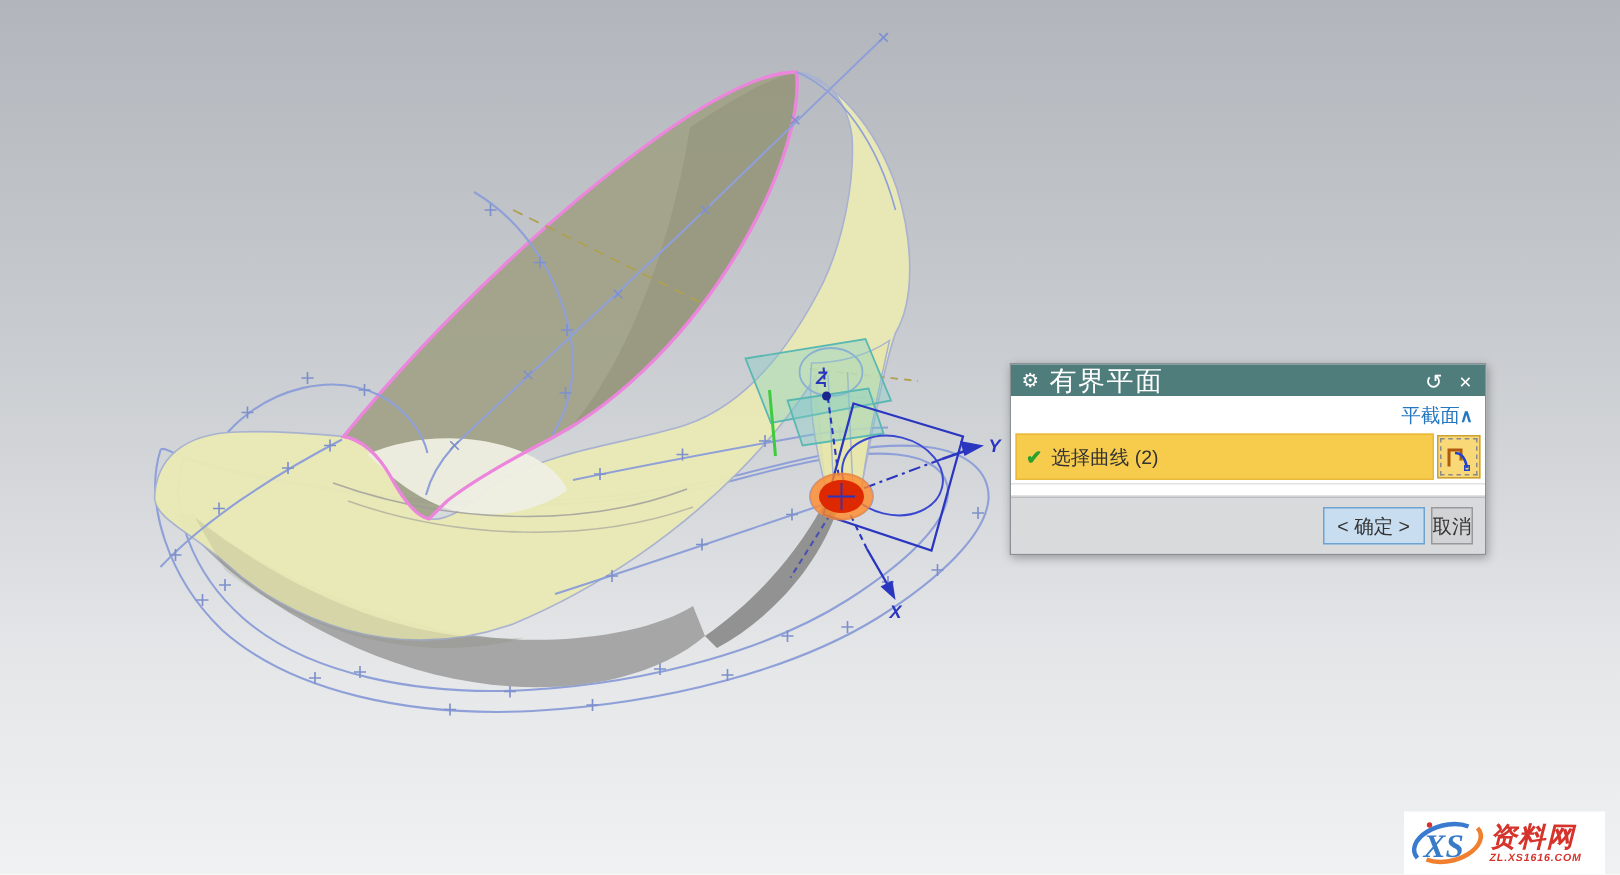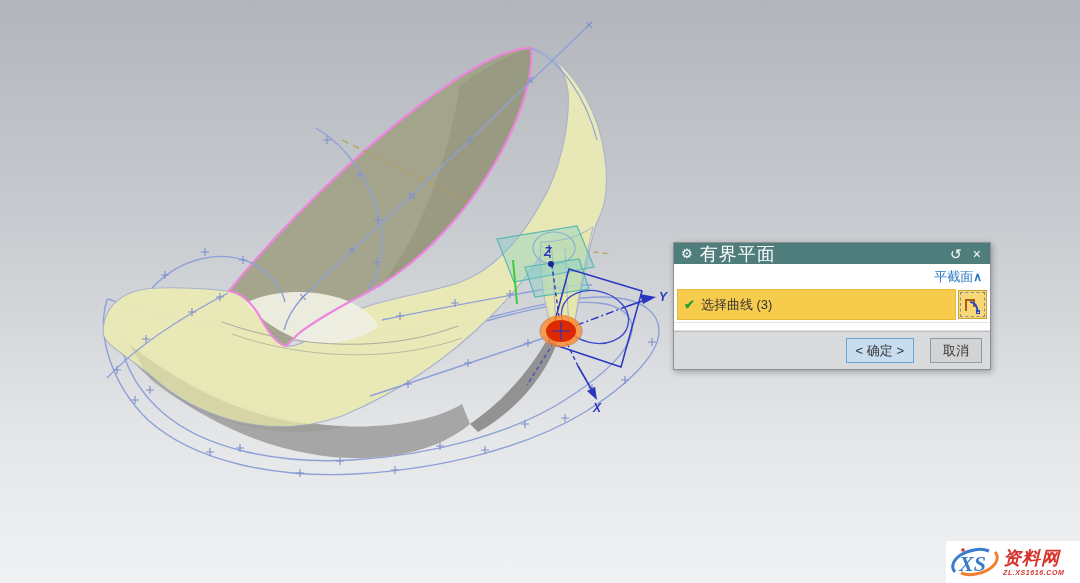--- a/index.html
+++ b/index.html
@@ -36,29 +36,29 @@
   }
   .sel-row .chk{color:#2ca02c;font-weight:bold;font-size:13px;}
   .sel-btn{
     width:29px;height:29px;background:#f9d878;border:1px solid #caa132;
     display:flex;align-items:center;justify-content:center;box-sizing:border-box;
     outline:1px dashed #8a8a8a;outline-offset:-3px;
   }
   .gap-row{height:7px;background:#fff;border-bottom:1px solid #e2e2e2;border-top:1px solid #e2e2e2;}
   .footer{
     height:37px;background:#d9dadb;border-top:1px solid #bcbfc1;
-    display:flex;align-items:center;justify-content:flex-end;gap:16px;padding:0 8px;
+    display:flex;align-items:center;justify-content:flex-end;gap:4px;padding:0 8px;
   }
   .btn{font-size:13px;height:23px;display:flex;align-items:center;justify-content:center;cursor:default;}
   .btn-ok{background:#c9ddf0;border:1px solid #6fa3cf;padding:0 9px;}
-  .btn-cancel{background:#d2d3d4;border:1px solid #97999c;padding:0 12px;}
+  .btn-cancel{background:#d2d3d4;border:1px solid #97999c;padding:0 0;}
 
   
   .watermark{
-    position:absolute;right:0;bottom:0;width:134px;height:42px;background:#fff;
+    position:absolute;right:10px;bottom:0;width:134px;height:42px;background:#fff;
     display:flex;align-items:center;padding:1px 3px;box-sizing:border-box;gap:2px;
   }
   .wm-text{display:flex;flex-direction:column;line-height:1;font-style:italic;}
   .wm-name{color:#d5332b;font-weight:bold;font-size:18px;letter-spacing:1px;}
   .wm-url{color:#d5332b;font-size:7px;font-weight:bold;letter-spacing:.6px;margin-top:2px;}
 </style>
 </head>
 <body>
 
 <div id="viewport">
@@ -205,21 +205,21 @@
   </div>
 
   <div class="sec-hdr">
     <span>平截面</span>
     <span class="chev">∧</span>
   </div>
 
   <div class="sel-row-wrap">
     <div class="sel-row">
       <span class="chk">✔</span>
-      <span>选择曲线 (3)</span>
+      <span>选择曲线 (2)</span>
     </div>
     <div class="sel-btn">
       <svg width="20" height="20" viewBox="0 0 20 20">
         <path d="M3,16 L3,5 L11,5 L11,12" fill="none" stroke="#b05a10" stroke-width="2"></path>
         <path d="M7,7 C12,7 14,11 15,17" fill="none" stroke="#2244cc" stroke-width="1.8"></path>
         <rect x="13.5" y="15.5" width="3" height="3" fill="none" stroke="#2244cc" stroke-width="1"></rect>
       </svg>
     </div>
   </div>
 

